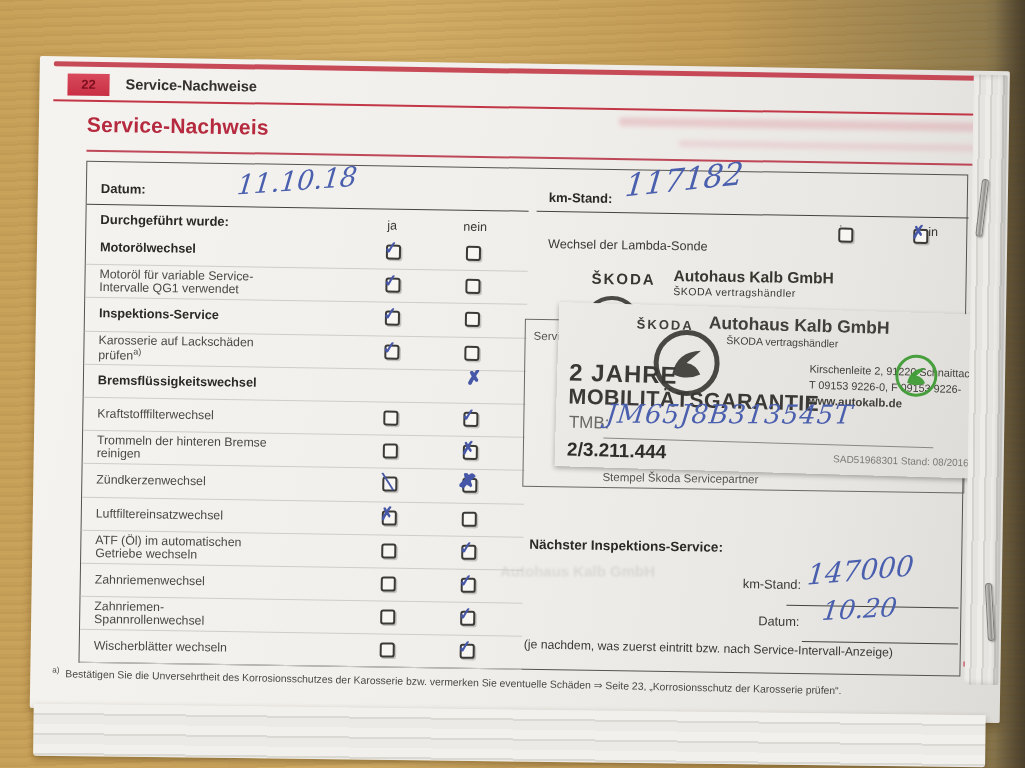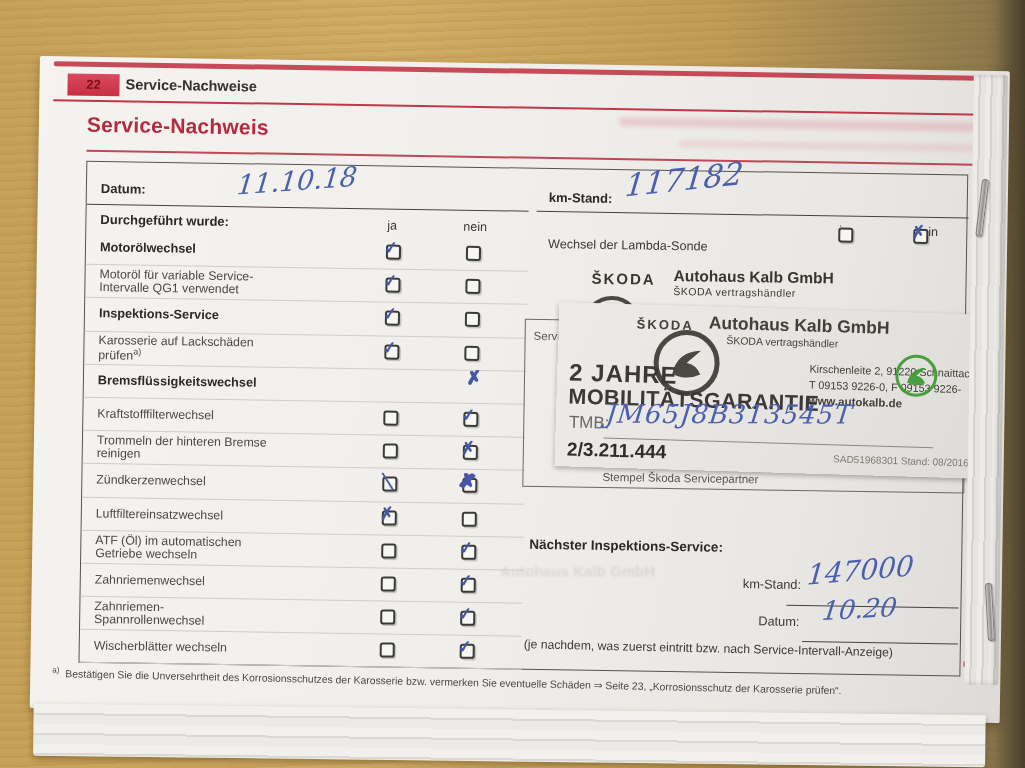--- a/index.html
+++ b/index.html
@@ -30,21 +30,21 @@
     border-radius:0 0 3px 3px; box-shadow:0 3px 6px rgba(60,40,10,.4); transform:rotate(-.2deg); }
   .staple { position:absolute; width:7px; height:58px; z-index:9;
     border-radius:4px; background:linear-gradient(90deg,#c9c8c4,#8f8e8a 60%,#d8d7d3);
     border:1px solid #7d7c78; box-shadow:1px 1px 2px rgba(0,0,0,.3); }
   .staple.s1 { right:22px; top:108px; transform:rotate(6deg); }
   .staple.s2 { right:8px;  top:512px; transform:rotate(-4deg); }
 
   
   .top-red-sliver { position:absolute; left:14px; top:5px; right:14px; height:5px;
     background:#c23747; opacity:.9; border-radius:2px; }
-  .pagenum-box { position:absolute; left:28px; top:17px; width:52px; height:22px;
+  .pagenum-box { position:absolute; left:28px; top:17px; width:42px; height:22px;
     background:linear-gradient(#d84a5c,#c92f44); color:#7e0e1e; font-weight:bold;
     font-size:13px; text-align:center; line-height:22px; }
   .chapter { position:absolute; left:86px; top:19px; font-size:14.5px; font-weight:bold; color:#332f2c; }
   .header-rule { position:absolute; left:14px; top:43px; right:10px; height:2px; background:#c23747; }
   .bleed-bar { position:absolute; background:#d98090; filter:blur(2px); opacity:.30; border-radius:3px; }
   .title { position:absolute; left:48px; top:56px; font-size:21px; font-weight:bold; color:#b52a3e; letter-spacing:.2px; }
   .title-rule { position:absolute; left:48px; top:93px; right:18px; height:1.5px; background:#b52a3e; opacity:.85; }
 
   
   .main-box { position:absolute; left:48px; top:104px; width:882px; height:502px;

